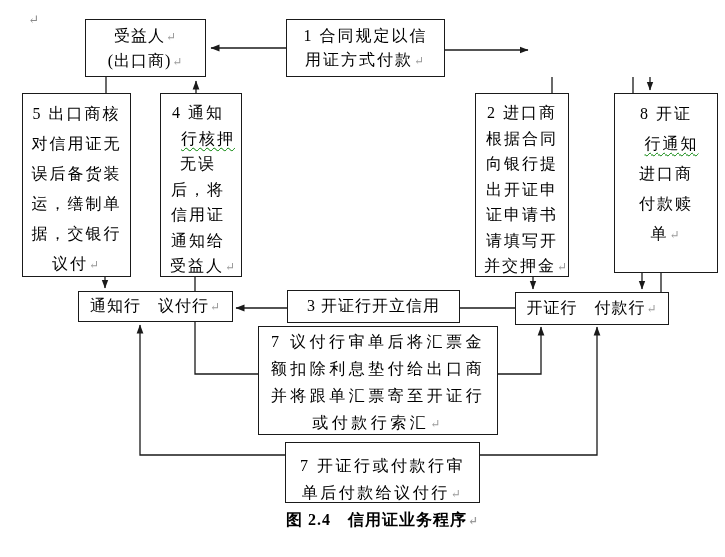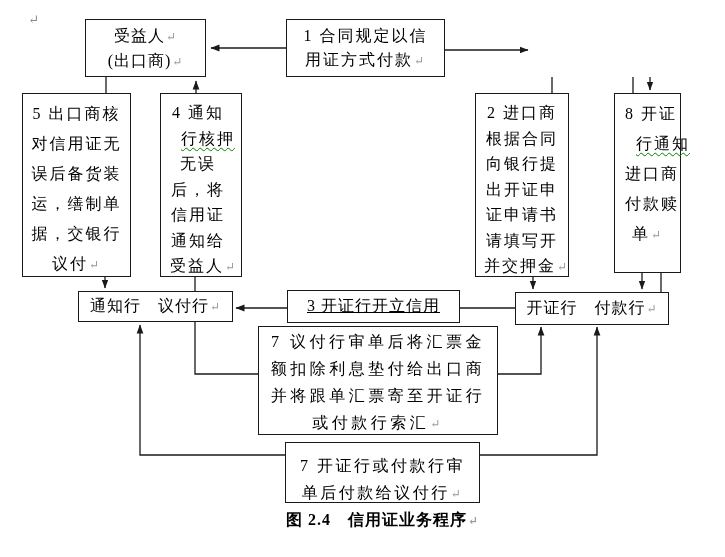--- a/index.html
+++ b/index.html
@@ -95,33 +95,33 @@
   <div class="box tall" style="left:475px;top:93px;width:94px;height:184px;line-height:25.5px;padding:6px 8px 0 8px;">
     <div class="ln l">2 进口商</div>
     <div class="ln l">根据合同</div>
     <div class="ln l">向银行提</div>
     <div class="ln l">出开证申</div>
     <div class="ln l">证申请书</div>
     <div class="ln l">请填写开</div>
     <div class="ln l"><span>并交押金</span><span class="pm">↵</span></div>
   </div>
 
-  <div class="box tall" style="left:614px;top:93px;width:67px;height:180px;line-height:30px;padding:5px 10px 0 10px;">
+  <div class="box tall" style="left:614px;top:93px;width:104px;height:180px;line-height:30px;padding:5px 10px 0 10px;">
     <div class="ln l">8 开证</div>
     <div class="ln l"><span class="squiggle">行通知</span></div>
     <div class="ln l">进口商</div>
     <div class="ln l">付款赎</div>
     <div class="ln c"><span>单</span><span class="pm">↵</span></div>
   </div>
 
   <div class="box c" style="left:78px;top:291px;width:155px;height:31px;line-height:28px;letter-spacing:1px;">
     <span>通知行　议付行</span><span class="pm">↵</span>
   </div>
 
-  <div class="box c" style="left:287px;top:290px;width:173px;height:33px;line-height:30px;letter-spacing:1px;text-decoration:underline;">
+  <div class="box c" style="left:287px;top:290px;width:173px;height:33px;line-height:30px;letter-spacing:1px;">
     <span>3  开证行开立信用</span>
   </div>
 
   <div class="box c" style="left:515px;top:292px;width:154px;height:33px;line-height:30px;letter-spacing:1px;">
     <span>开证行　付款行</span><span class="pm">↵</span>
   </div>
 
   <div class="box c" style="left:258px;top:326px;width:240px;height:109px;line-height:27px;letter-spacing:3.5px;padding-top:1px;">
     <div class="ln">7 议付行审单后将汇票金</div>
     <div class="ln">额扣除利息垫付给出口商</div>

